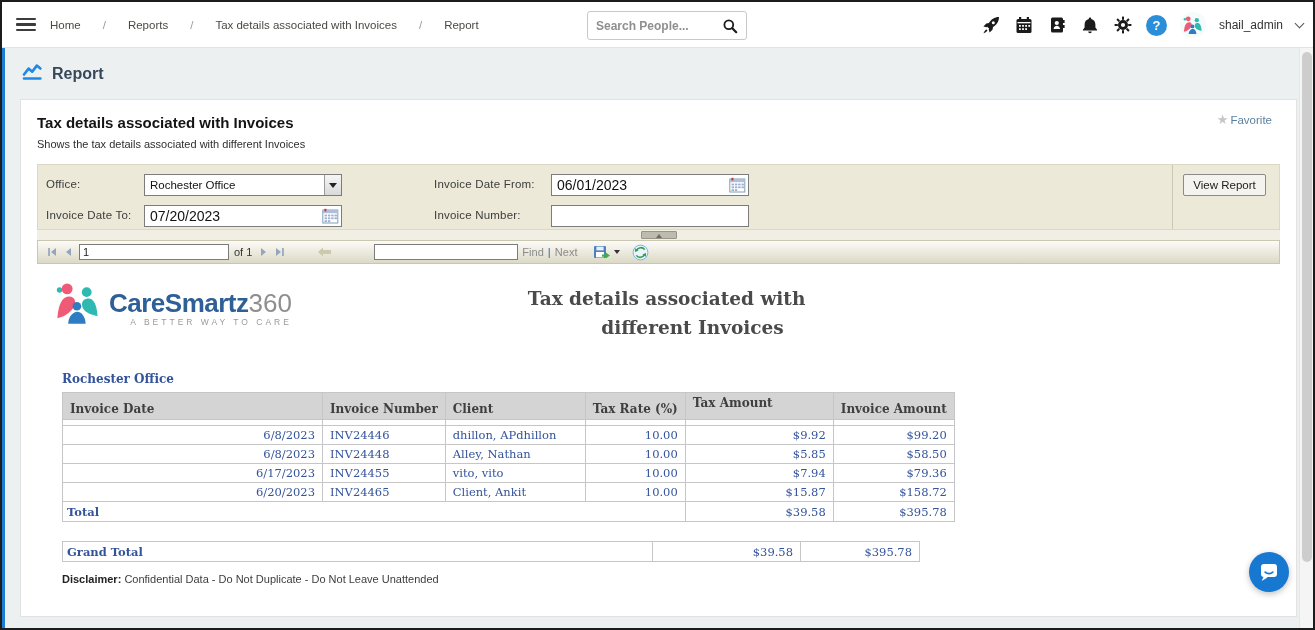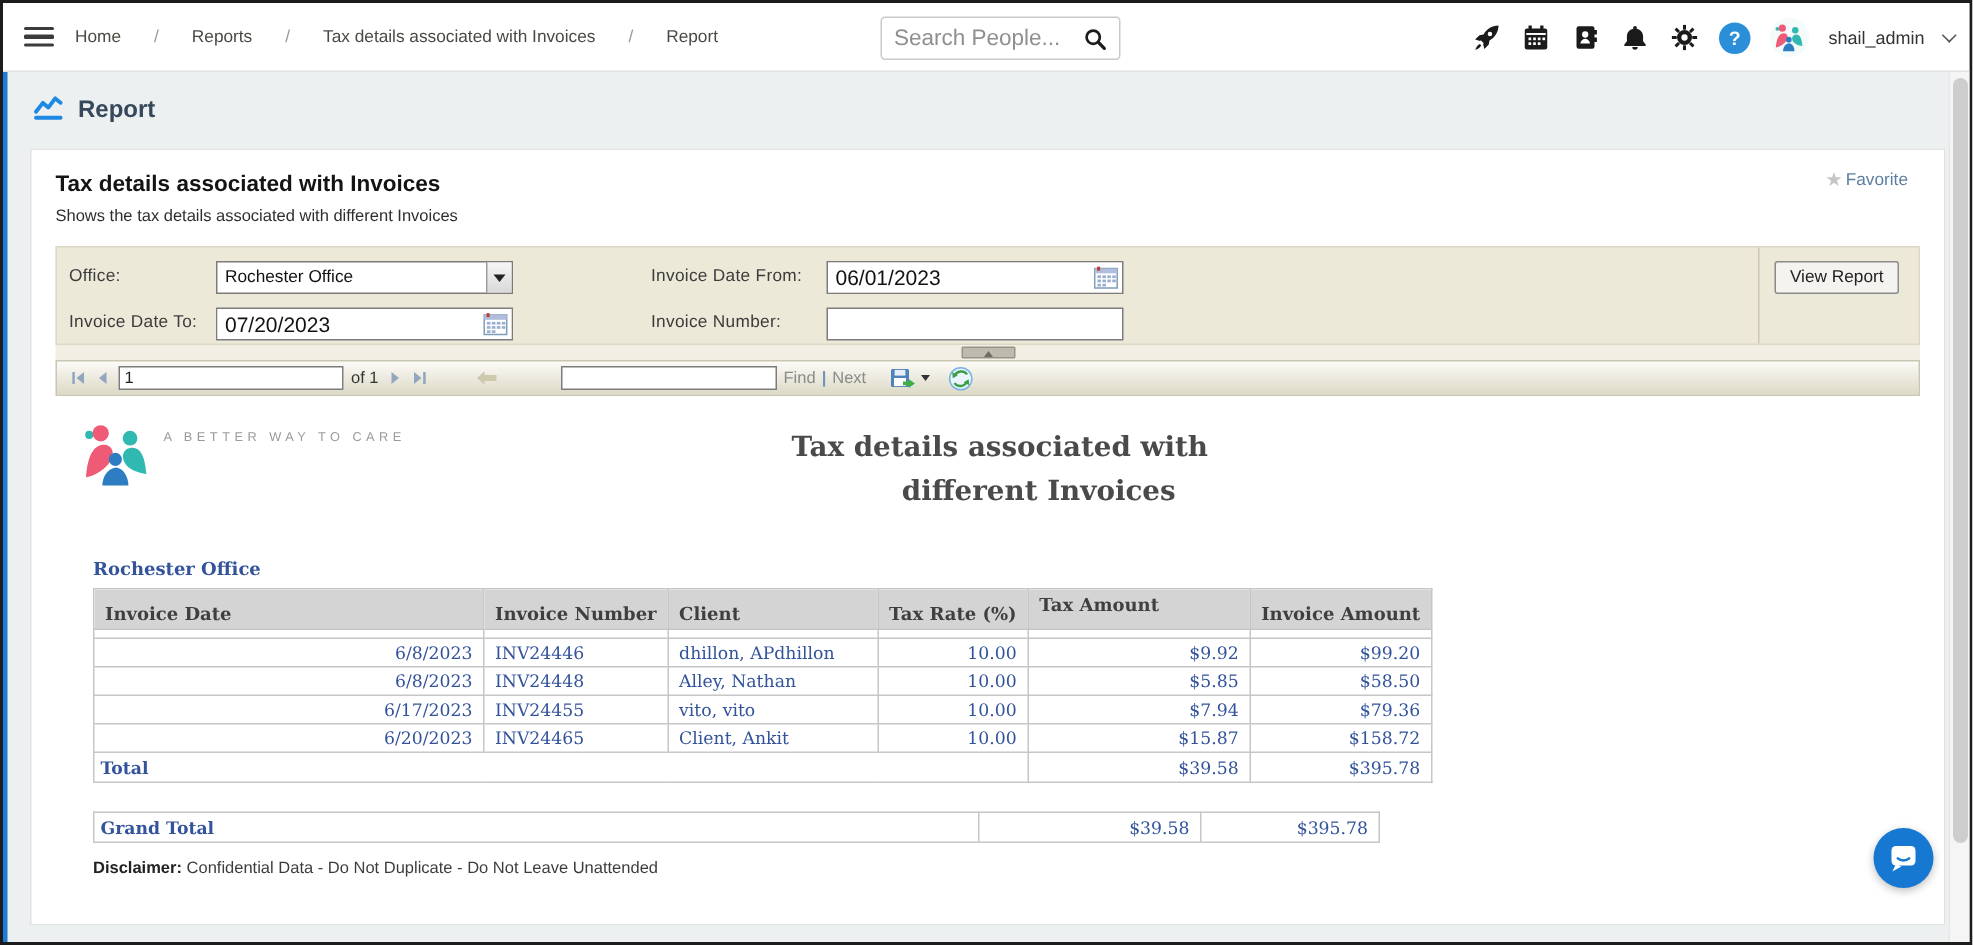--- a/index.html
+++ b/index.html
@@ -7,21 +7,21 @@
   .frame { position:relative; width:1315px; height:630px; border:2px solid #1c1c1c; background:#edf0f1; overflow:hidden; }
 
   
   .topbar { position:relative; height:46px; background:#fff; border-bottom:1px solid #e3e3e3; display:flex; align-items:center; padding:0 14px; }
   .hamburger { width:20px; display:flex; flex-direction:column; gap:3px; cursor:pointer; margin-right:14px; }
   .hamburger span { height:2.5px; background:#3c3c3c; border-radius:1px; }
   .breadcrumb { display:flex; align-items:center; gap:22px; font-size:11.5px; color:#4a4a44; }
   .breadcrumb .sep { color:#9a9a94; }
   .crumb { cursor:pointer; }
   .search-wrap { position:absolute; left:585px; top:9px; width:160px; height:29px; border:1px solid #c9c9c9; border-radius:3px; background:#fff; display:flex; align-items:center; padding:0 8px; }
-  .search-wrap input { flex:1; border:none; outline:none; font-size:15px; color:#444; font-family:"Liberation Sans",sans-serif; width:110px; }
+  .search-wrap input { flex:1; border:none; outline:none; font-size:12px; color:#444; font-family:"Liberation Sans",sans-serif; width:110px;font-weight:bold; }
   .search-wrap input::placeholder { color:#8f8f8f; }
   .topbar-right { position:absolute; right:10px; top:0; height:46px; display:flex; align-items:center; gap:13px; }
   .tb-icon { width:20px; height:20px; display:flex; align-items:center; justify-content:center; cursor:pointer; }
   .help-circle { width:21px; height:21px; border-radius:50%; background:#2a8fd8; color:#fff; font-size:13px; font-weight:bold; display:flex; align-items:center; justify-content:center; cursor:pointer; }
   .avatar { width:26px; height:26px; border-radius:50%; background:#f4fbfa; display:flex; align-items:center; justify-content:center; overflow:hidden; cursor:pointer; }
   .username { font-size:12px; color:#333; cursor:pointer; }
   .chev { width:7px; height:7px; border-right:1.6px solid #555; border-bottom:1.6px solid #555; transform:rotate(45deg); margin-top:-3px; cursor:pointer; }
 
   
   .content { position:relative; height:580px; background:#edf0f1; }
@@ -362,20 +362,21 @@
             <svg width="50" height="50" viewBox="0 0 46 44">
                 <circle cx="6" cy="10" r="2.5" fill="#2fb9b0"></circle>
                 <circle cx="13" cy="9" r="5" fill="#ef5a77"></circle>
                 <path d="M4 36C5 22 9 16 15 16c5 0 7 5 4 10-3 5-9 9-15 10z" fill="#ef5a77"></path>
                 <circle cx="31" cy="12" r="4.5" fill="#2fb9b0"></circle>
                 <path d="M41 34c-1-12-4-17-10-16-4.5.8-5.5 5.5-3 9.5S36 33 41 34z" fill="#2fb9b0"></path>
                 <circle cx="22" cy="25" r="4" fill="#2e7dc2"></circle>
                 <path d="M22 30c-5 1-8 6-8 11h16c0-5-3-11-8-11z" fill="#2e7dc2"></path>
               </svg>
             <div class="logo-text">
+              <div><span class="logo-brand">CareSmartz</span><span class="logo-suffix">360</span></div>
               <div class="logo-tag">A BETTER WAY TO CARE</div>
             </div>
           </div>
           <div class="rpt-title">
             <div>Tax details associated with</div>
             <div class="line2">different Invoices</div>
           </div>
         </div>
 
         <div class="group-header">Rochester Office</div>

